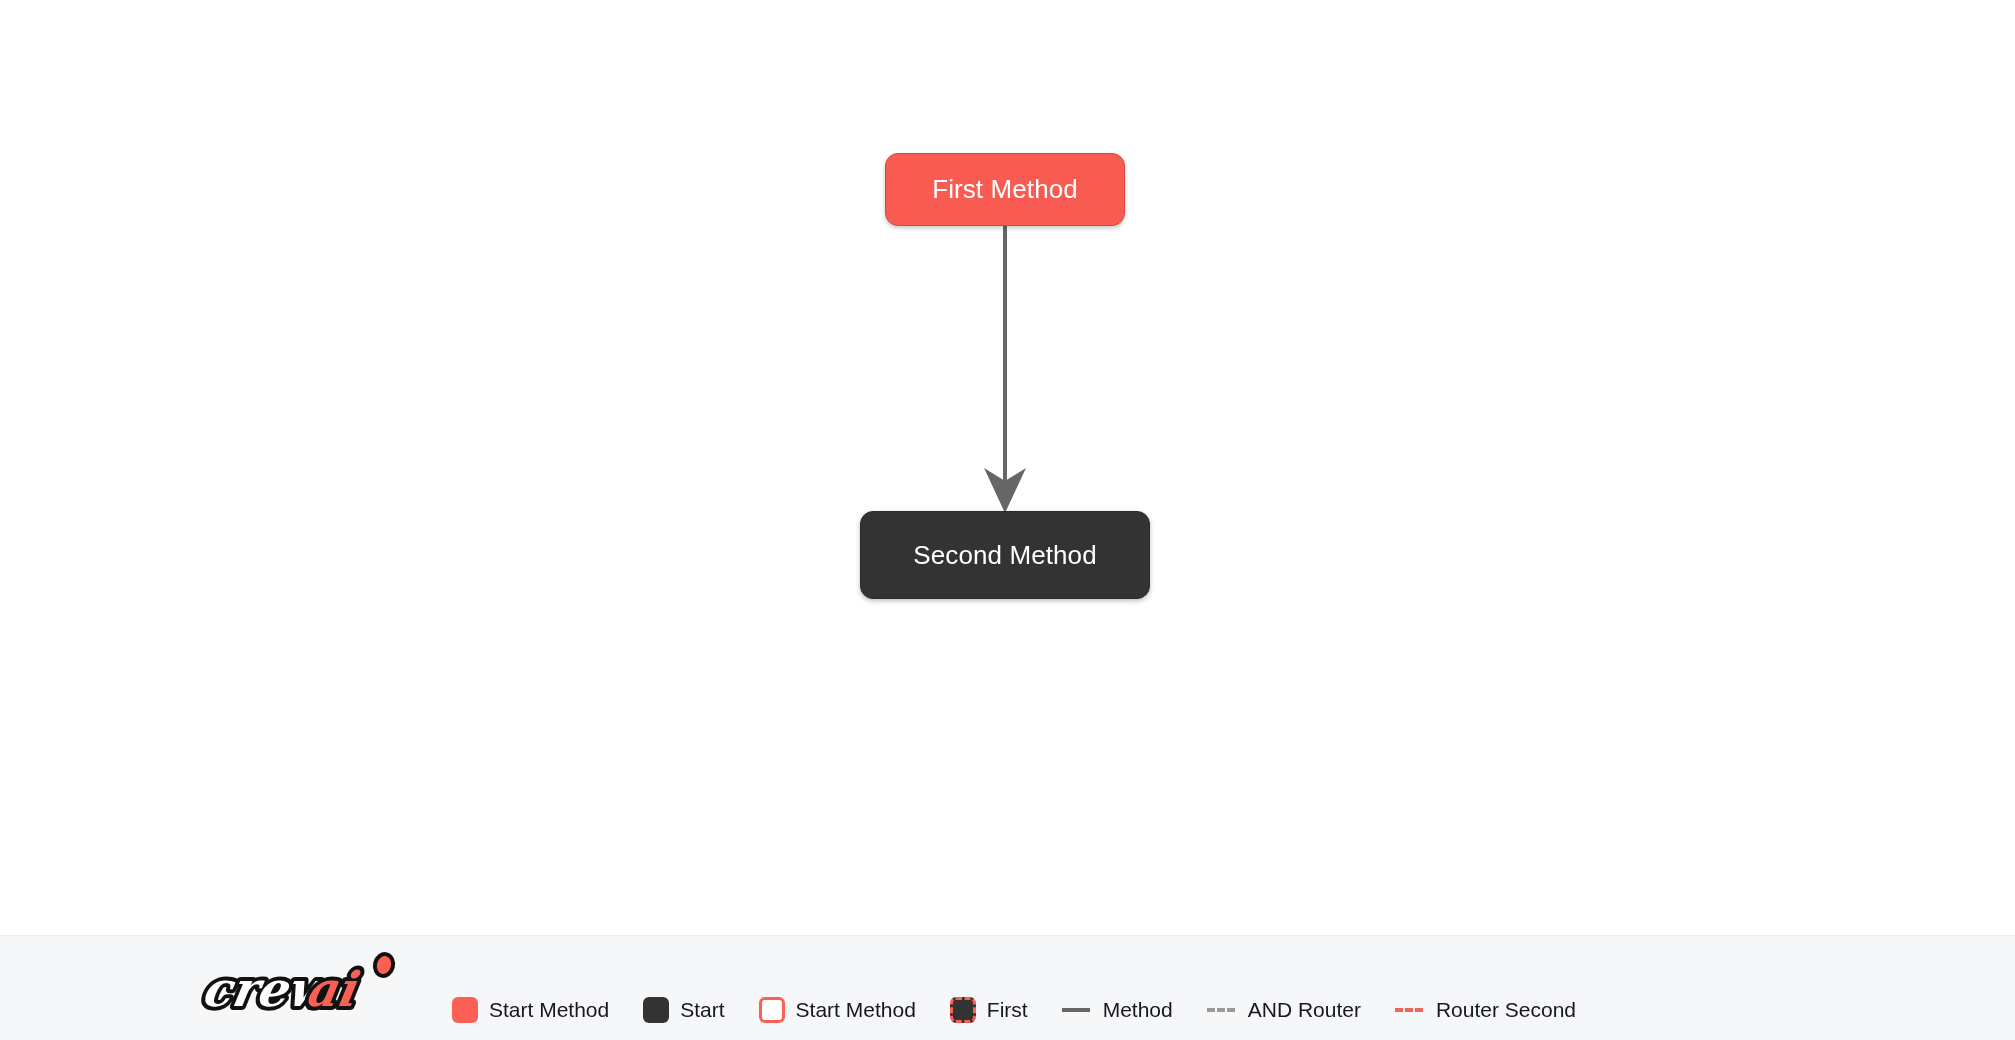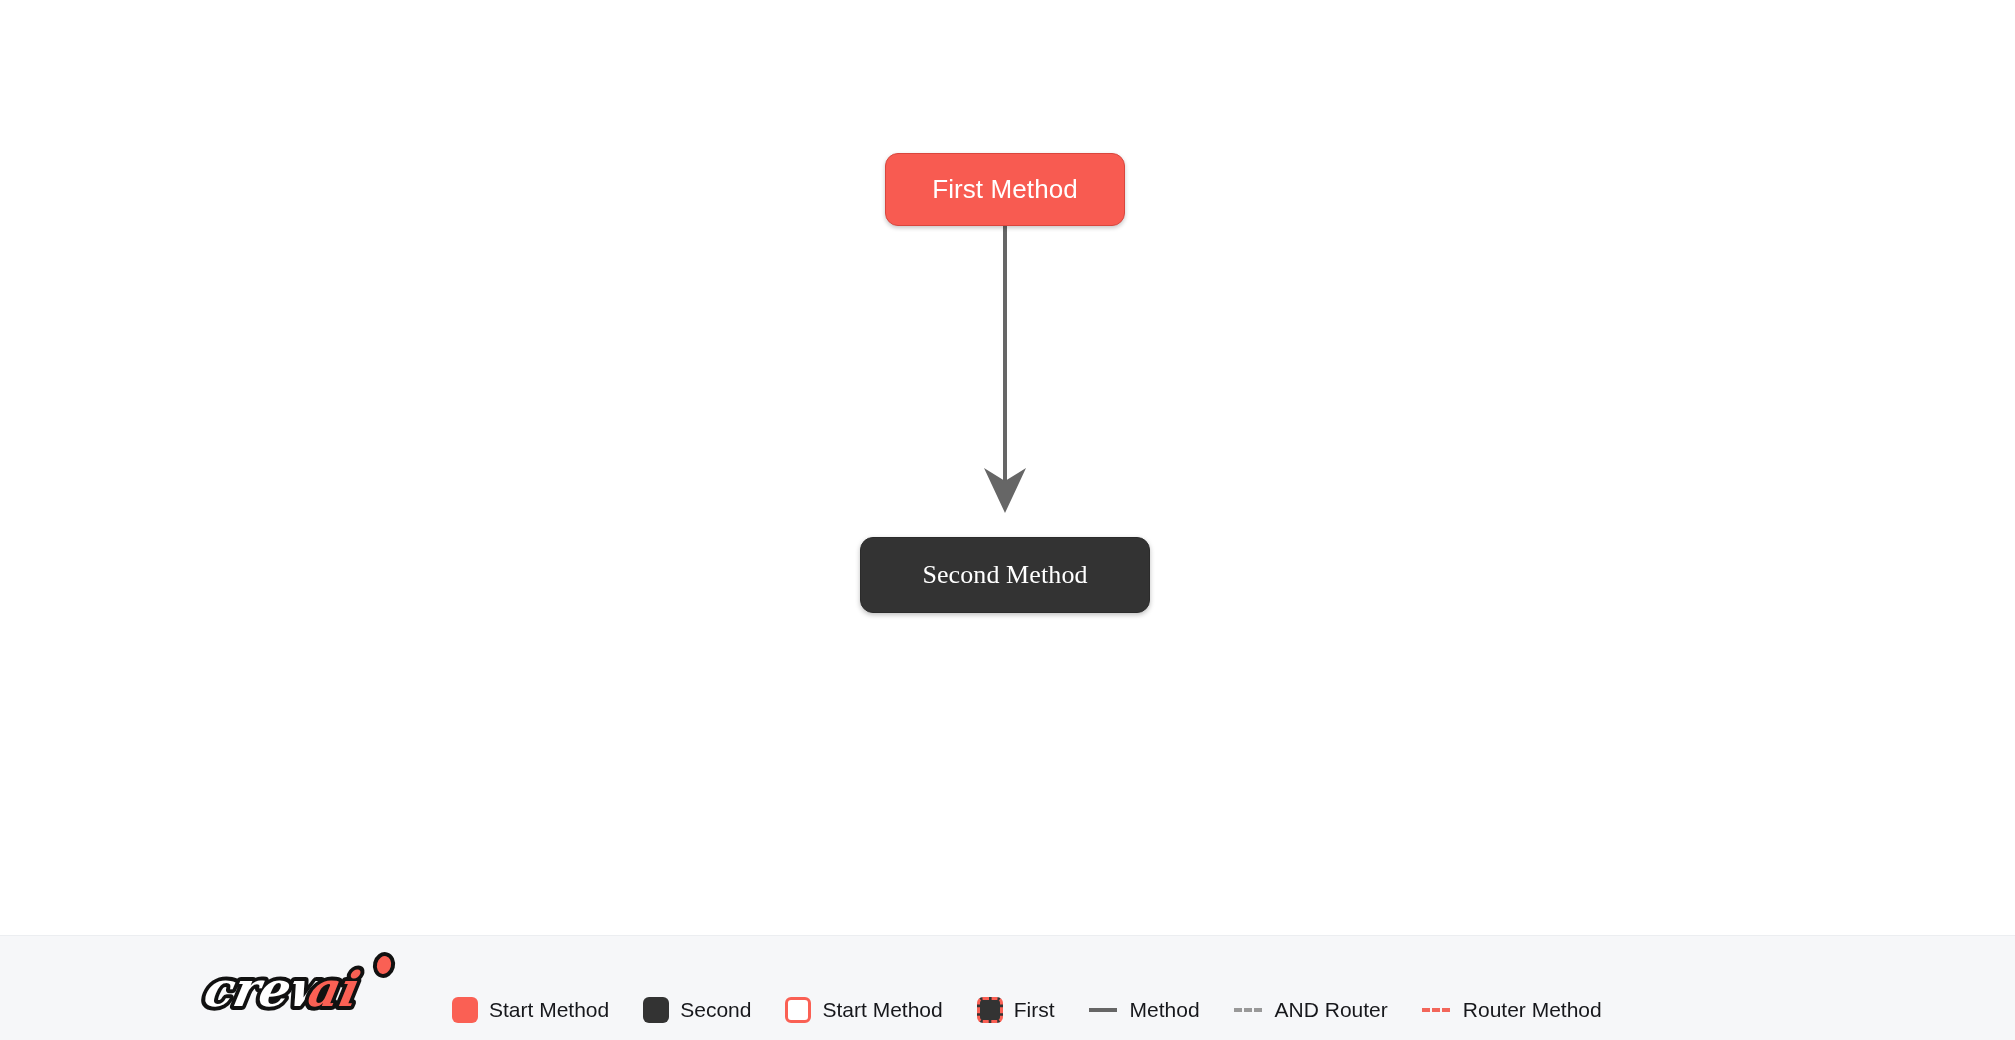--- a/index.html
+++ b/index.html
@@ -136,21 +136,21 @@
     <g>
       <line x1="1005" y1="226" x2="1005" y2="487" stroke="#666666" stroke-width="4"></line>
       <path d="M 984,468 L 1005,513 L 1026,468 L 1005,481 Z" fill="#666666"></path>
     </g>
   </svg>
 
   <div class="flow-node node-start" style="left:885px; top:153px; width:240px; height:73px;">
     <span>First Method</span>
   </div>
 
-  <div class="flow-node node-method" style="left:860px; top:537px; width:290px; height:76px;font-family:Liberation Serif, serif;">
+  <div class="flow-node node-method" style="left:860px; top:511px; width:290px; height:88px;">
     <span>Second Method</span>
   </div>
 
 </div>
 
 <div id="legend-bar">
 
   <svg id="crewai-logo" viewBox="0 0 224 76" xmlns="http://www.w3.org/2000/svg">
     <g transform="skewX(-12)">
       <text x="26" y="56" font-family="DejaVu Serif, serif" font-size="48" font-weight="bold" font-style="italic" fill="#ffffff" stroke="#111111" stroke-width="8" paint-order="stroke fill" stroke-linejoin="round">crew</text>
@@ -161,21 +161,21 @@
 
   <div id="legend-items">
 
     <div class="legend-item">
       <span class="swatch swatch-start"></span>
       <span class="legend-label">Start Method</span>
     </div>
 
     <div class="legend-item">
       <span class="swatch swatch-method"></span>
-      <span class="legend-label">Second</span>
+      <span class="legend-label">Start</span>
     </div>
 
     <div class="legend-item">
       <span class="swatch swatch-crew"></span>
       <span class="legend-label">Start Method</span>
     </div>
 
     <div class="legend-item">
       <span class="swatch swatch-router"></span>
       <span class="legend-label">First</span>
@@ -186,17 +186,17 @@
       <span class="legend-label">Method</span>
     </div>
 
     <div class="legend-item">
       <span class="line-swatch line-dash-gray"></span>
       <span class="legend-label">AND Router</span>
     </div>
 
     <div class="legend-item">
       <span class="line-swatch line-dash-red"></span>
-      <span class="legend-label">Router Method</span>
+      <span class="legend-label">Router Second</span>
     </div>
 
   </div>
 </div>
 
 </body></html>

